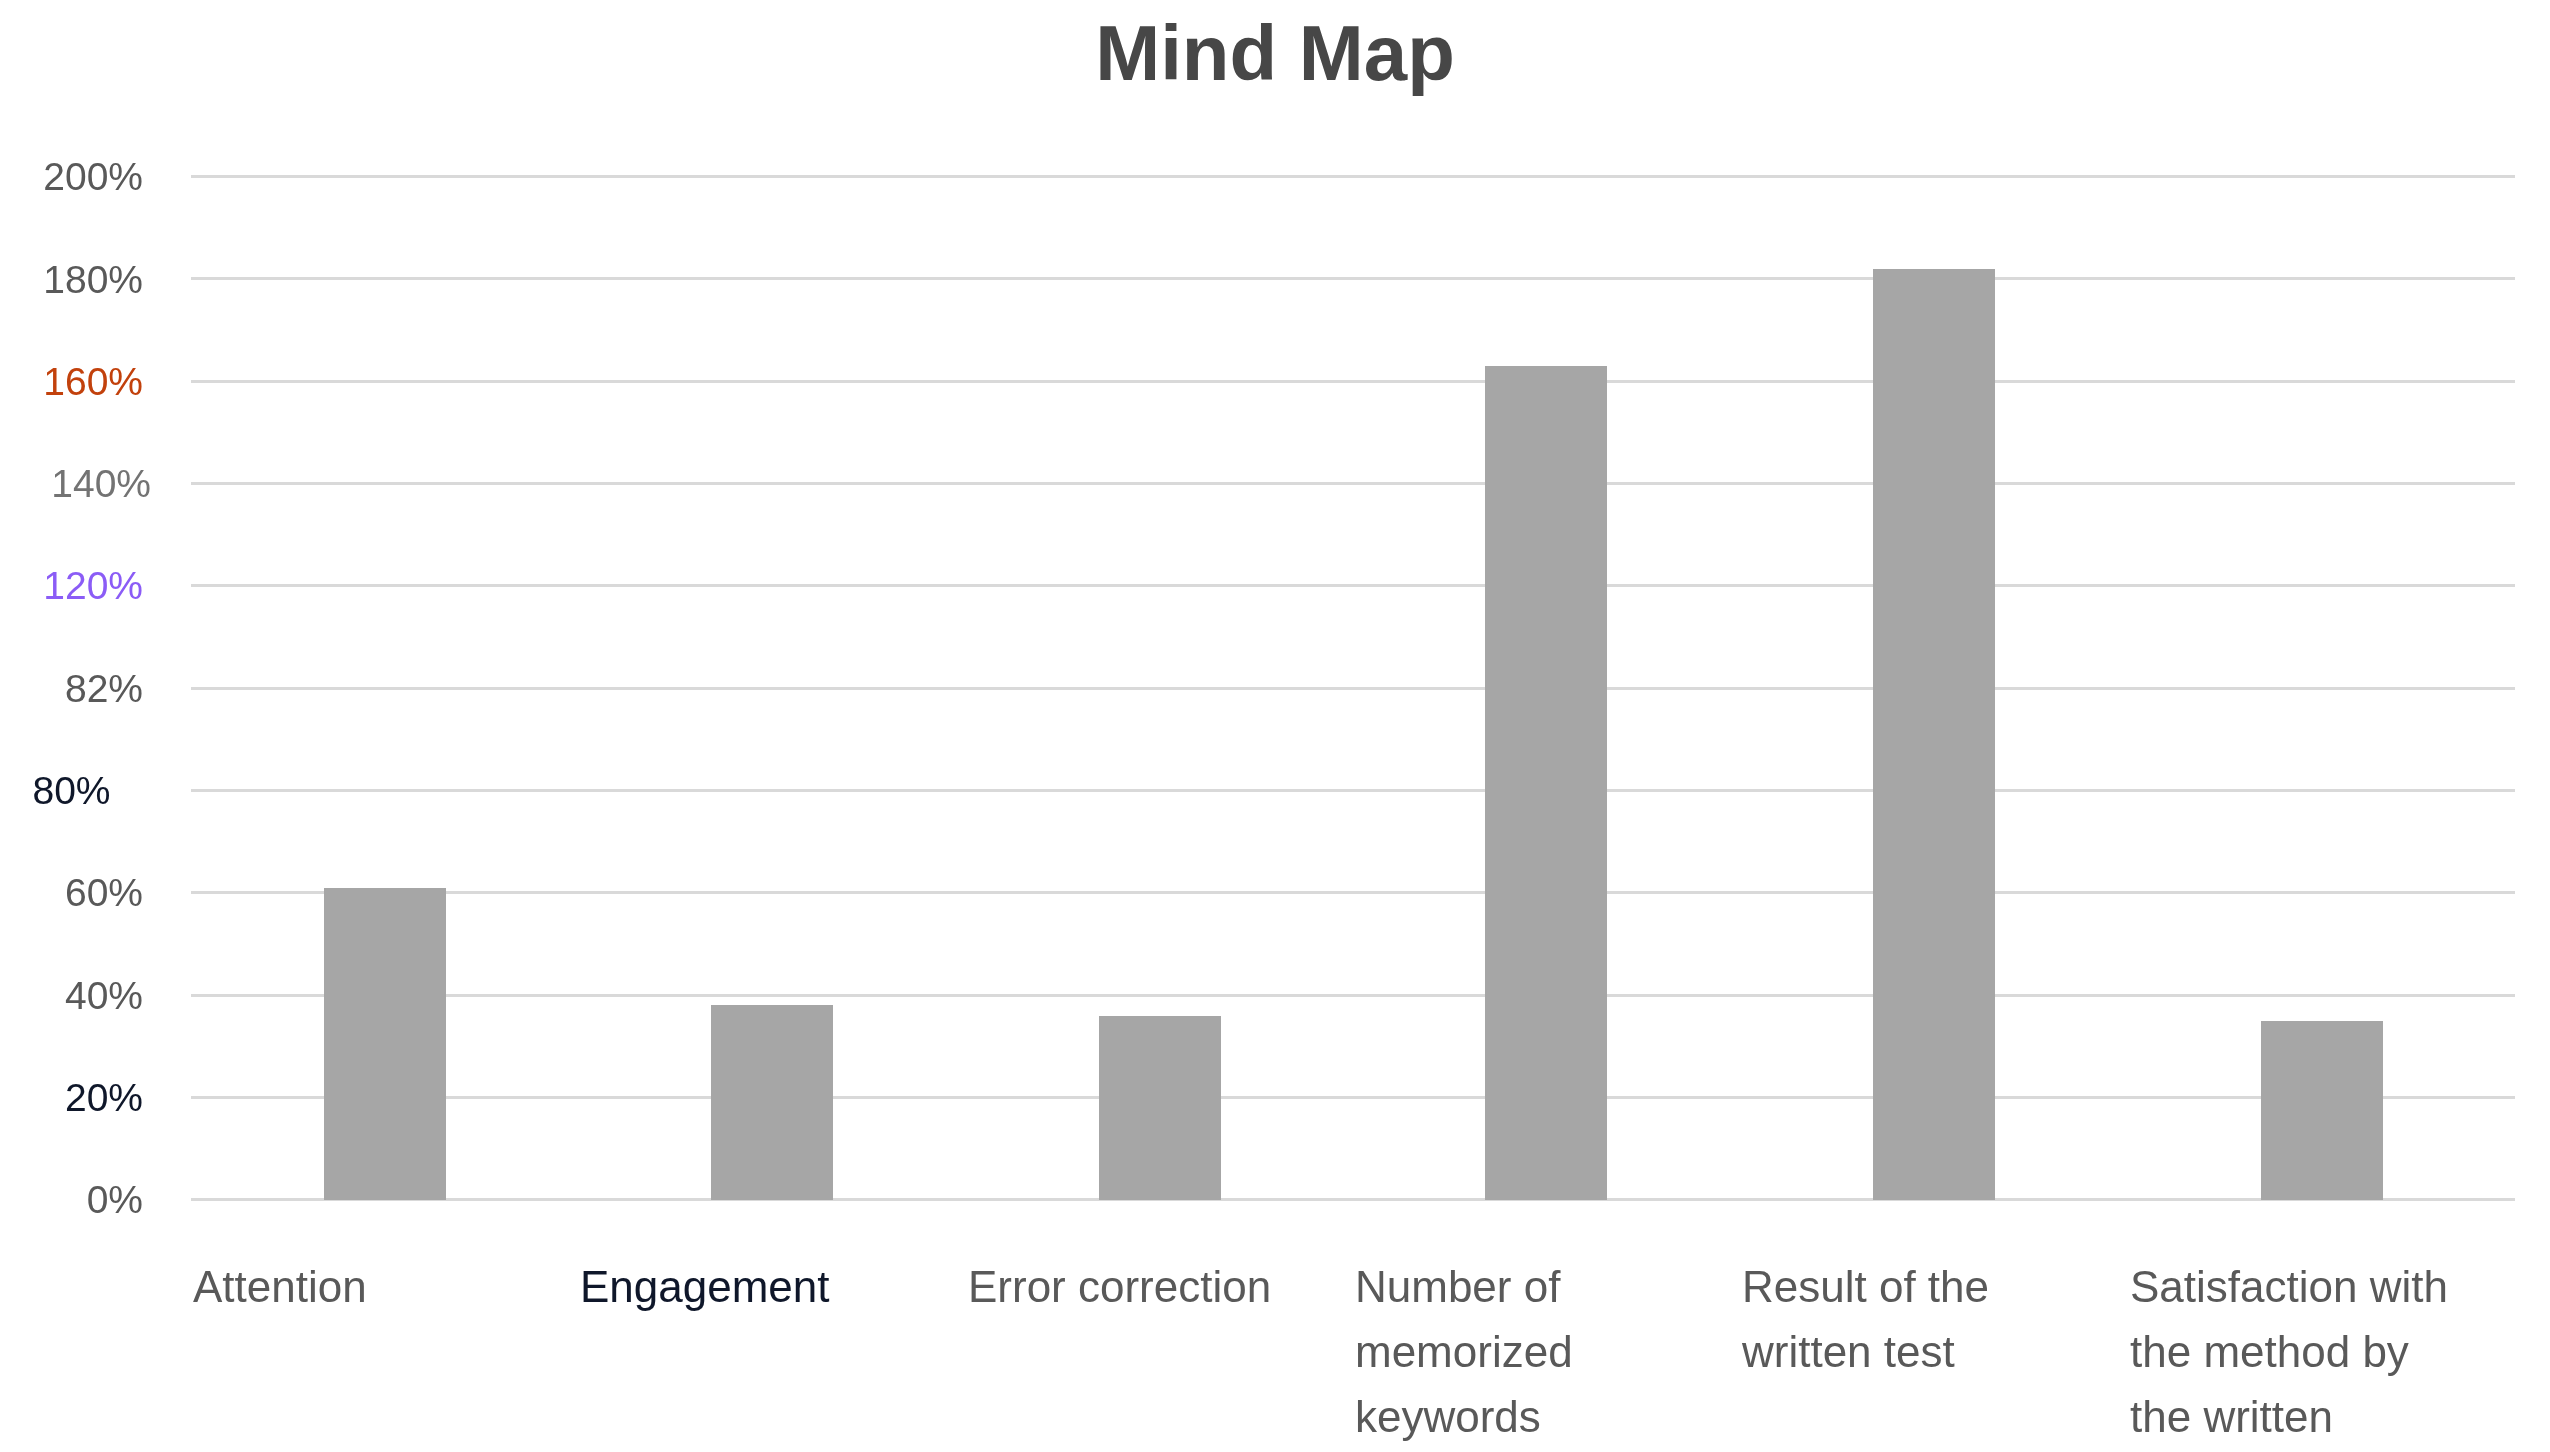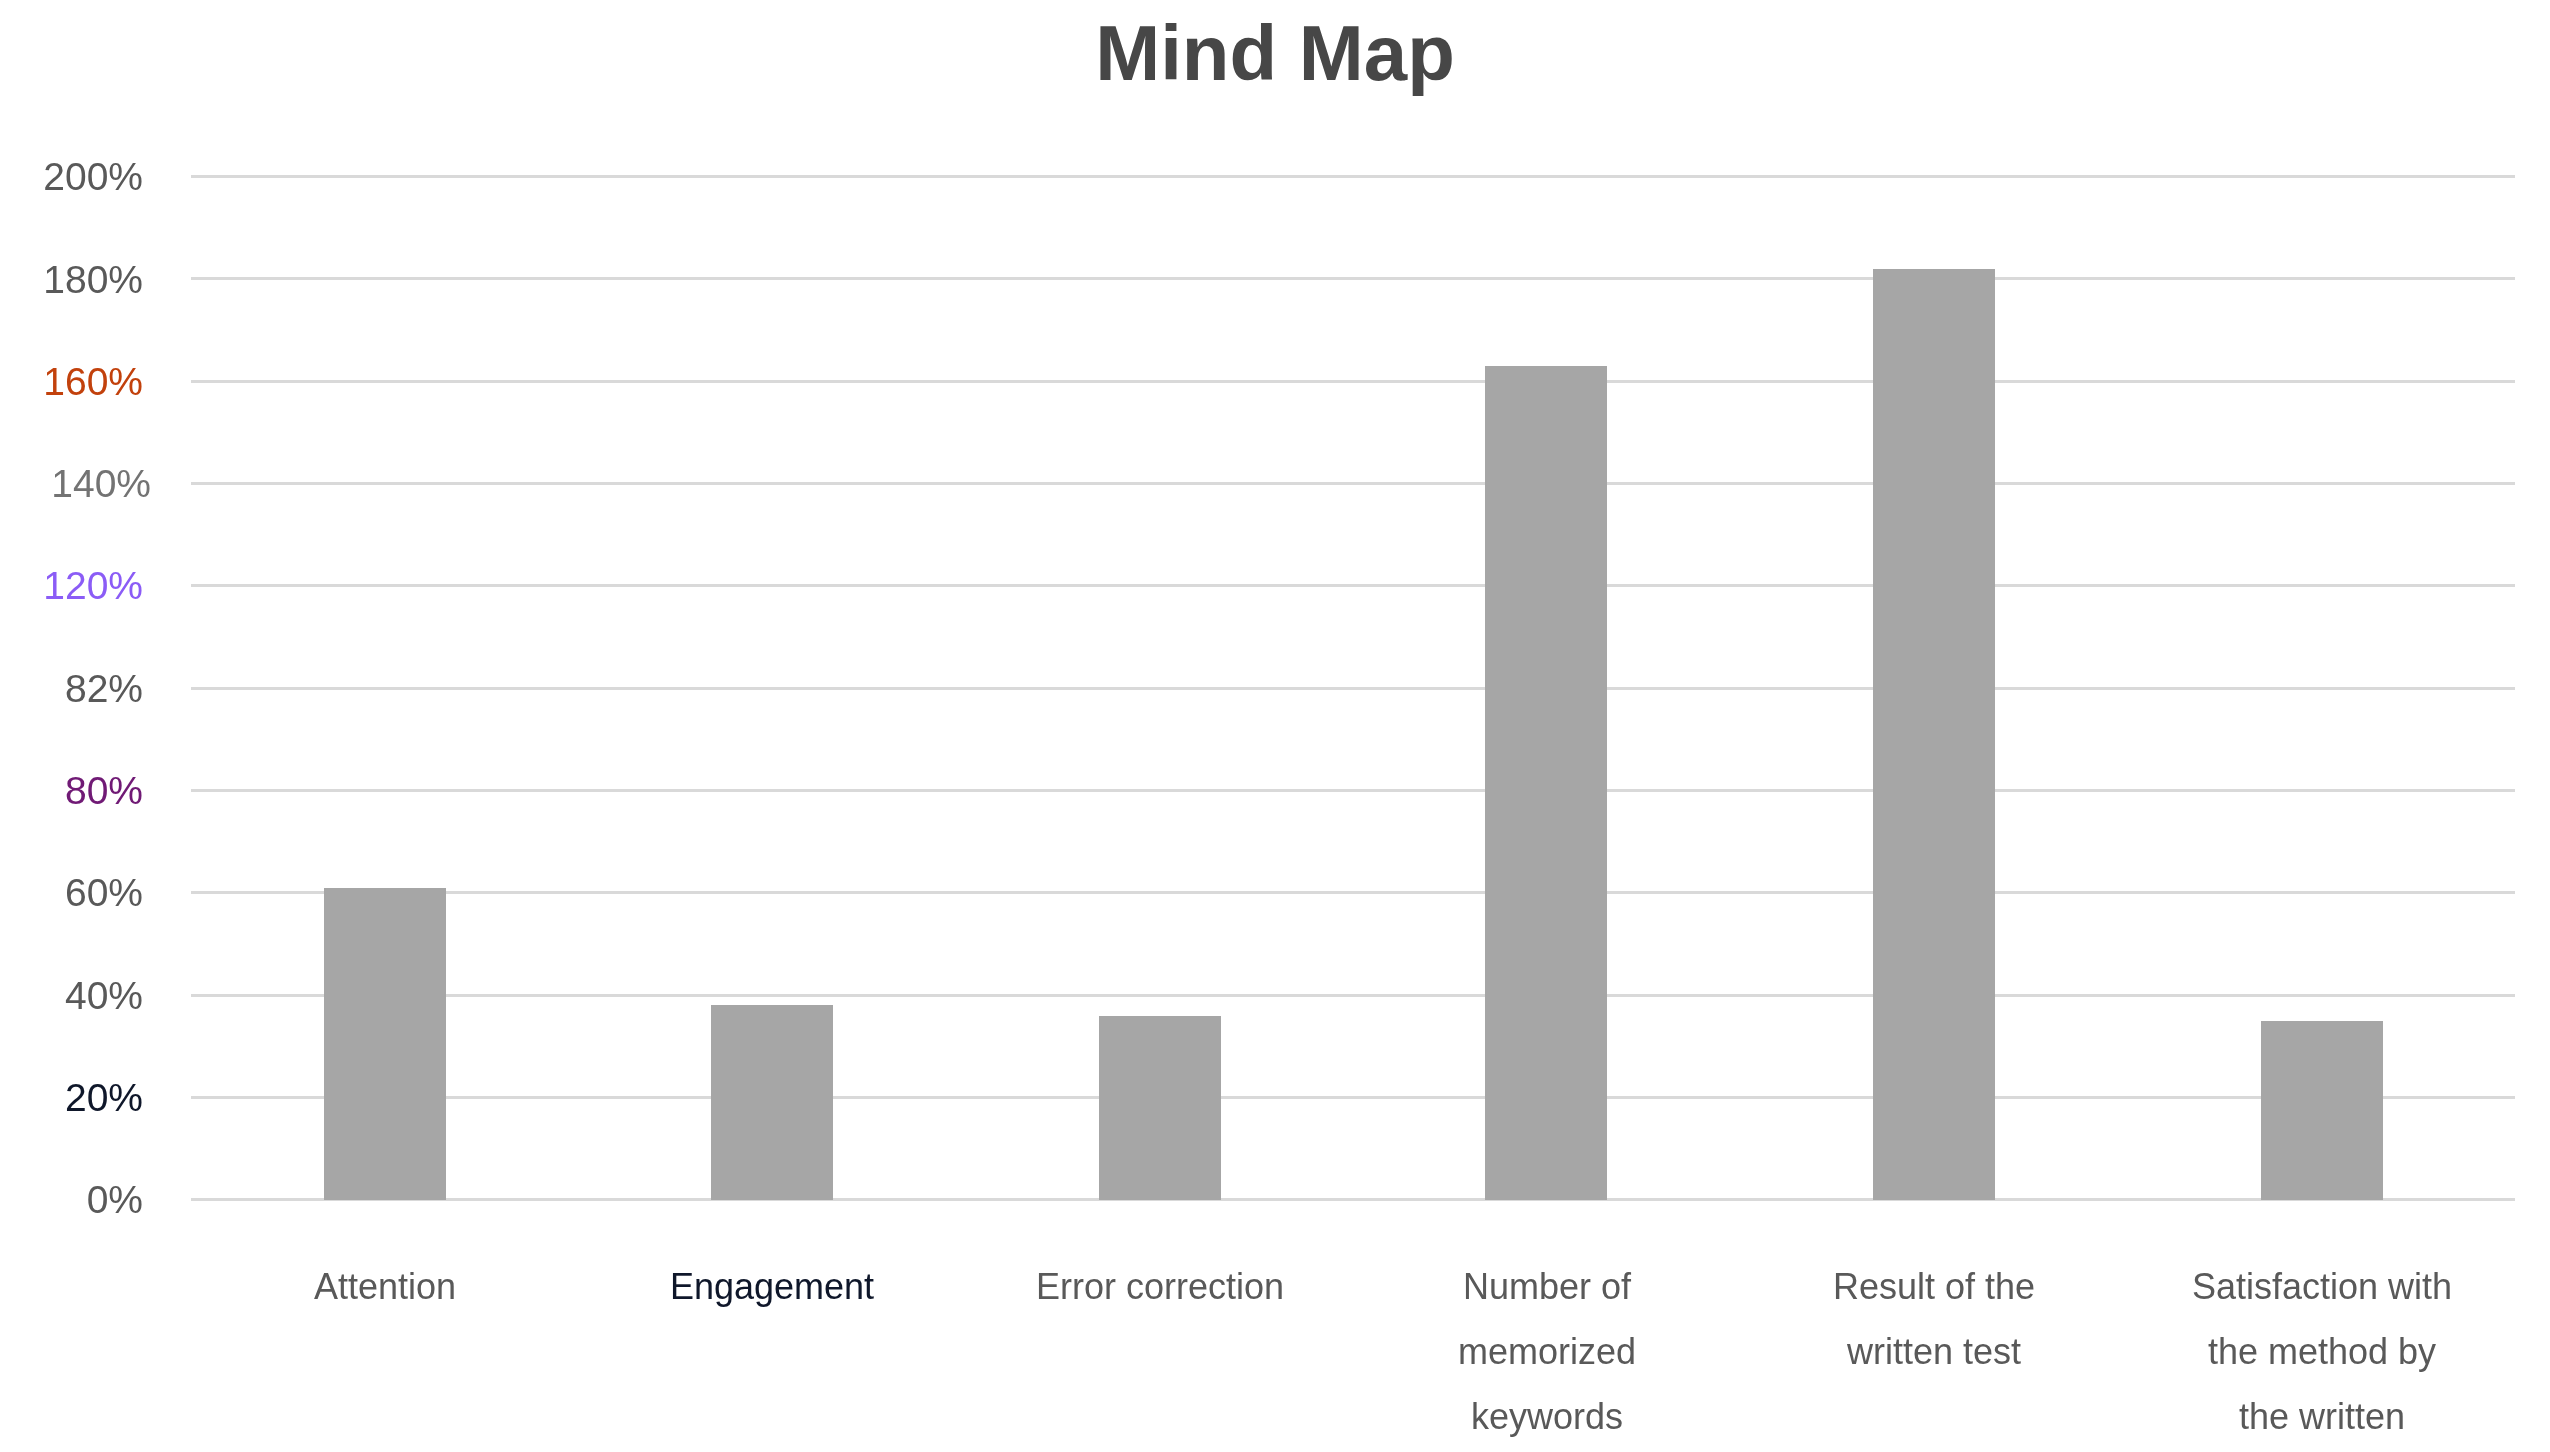--- a/index.html
+++ b/index.html
@@ -48,43 +48,43 @@
     line-height: 39px;
     color: #595959;
     white-space: nowrap;
   }
   .bar {
     position: absolute;
     background: #a6a6a6;
   }
   .x-tick-label {
     position: absolute;
-    text-align: center;
-    font-size: 36px;
+    text-align: left;
+    font-size: 44px;
     line-height: 65px;
     color: #595959;
     white-space: pre-line;
   }
 </style>
 </head>
 <body>
 
 <div class="chart" style="background: rgb(255, 255, 255);">
   <div class="chart-title" style="color: rgb(71, 71, 71);">Mind Map</div>
   <div class="plot-area">
       <div class="gridline" style="left: 191px; width: 2324px; top: 1198px; background: rgb(217, 217, 217);"></div>
       <div class="y-tick-label" style="top: 1180px; color: rgb(89, 89, 89);">0%</div>
       <div class="gridline" style="left: 191px; width: 2324px; top: 1096px; background: rgb(217, 217, 217);"></div>
       <div class="y-tick-label" style="top: 1078px; color: #0f172a;">20%</div>
       <div class="gridline" style="left: 191px; width: 2324px; top: 994px; background: rgb(217, 217, 217);"></div>
       <div class="y-tick-label" style="top: 976px; color: rgb(89, 89, 89);">40%</div>
       <div class="gridline" style="left: 191px; width: 2324px; top: 891px; background: rgb(217, 217, 217);"></div>
       <div class="y-tick-label" style="top: 873px; color: rgb(89, 89, 89);">60%</div>
       <div class="gridline" style="left: 191px; width: 2324px; top: 789px; background: rgb(217, 217, 217);"></div>
-      <div class="y-tick-label" style="top: 771px; color: #701a75;">80%</div>
+      <div class="y-tick-label" style="top: 771px; color: #0f172a; text-align: center;">80%</div>
       <div class="gridline" style="left: 191px; width: 2324px; top: 687px; background: rgb(217, 217, 217);"></div>
       <div class="y-tick-label" style="top: 669px; color: rgb(89, 89, 89);">82%</div>
       <div class="gridline" style="left: 191px; width: 2324px; top: 584px; background: rgb(217, 217, 217);"></div>
       <div class="y-tick-label" style="top: 566px; color: #8b5cf6;">120%</div>
       <div class="gridline" style="left: 191px; width: 2324px; top: 482px; background: rgb(217, 217, 217);"></div>
       <div class="y-tick-label" style="top: 464px; color: #737373; padding-left: 8px;">140%</div>
       <div class="gridline" style="left: 191px; width: 2324px; top: 380px; background: rgb(217, 217, 217);"></div>
       <div class="y-tick-label" style="top: 362px; color: #c2410c;">160%</div>
       <div class="gridline" style="left: 191px; width: 2324px; top: 277px; background: rgb(217, 217, 217);"></div>
       <div class="y-tick-label" style="top: 260px; color: rgb(89, 89, 89);">180%</div>

